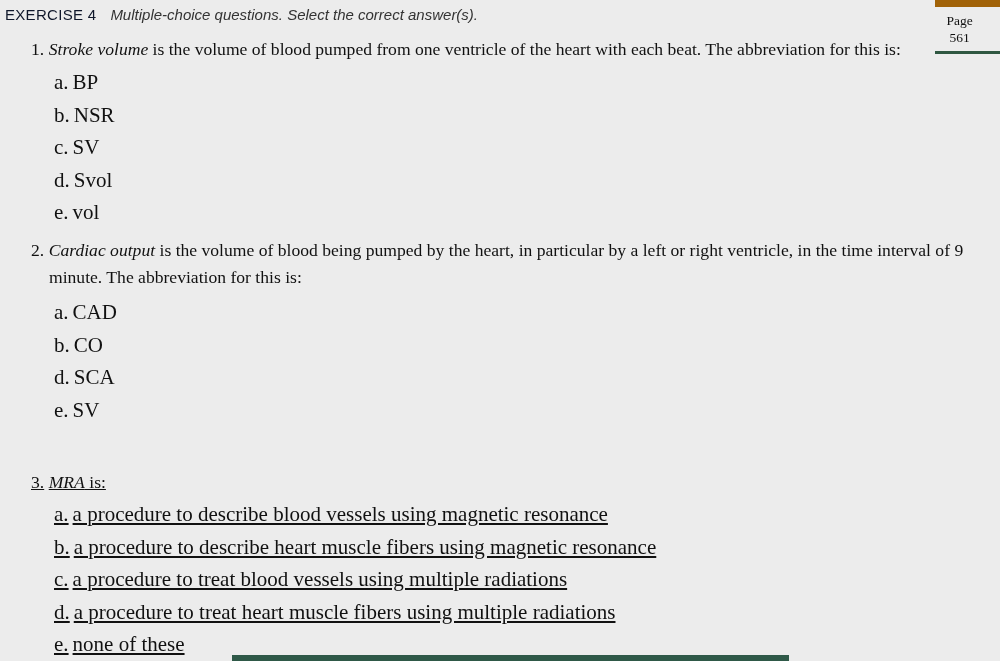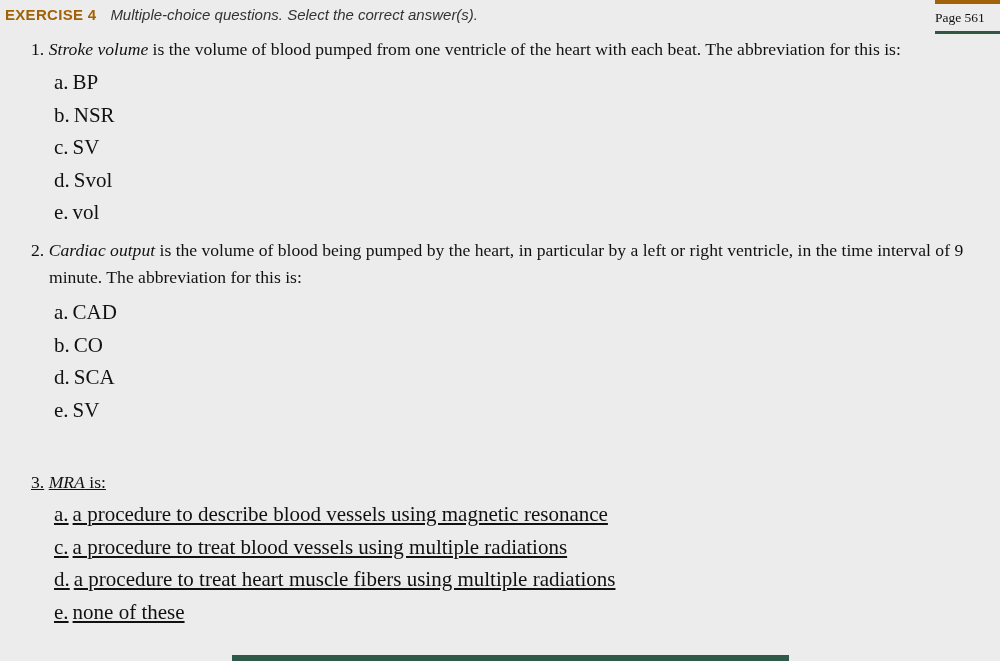--- a/index.html
+++ b/index.html
@@ -14,36 +14,37 @@
   }
 
   
   .page-header {
     position: absolute; top: 5px; left: 5px; right: 110px;
     font-family: "Liberation Sans", sans-serif;
     font-size: 15px; line-height: 20px;
     white-space: nowrap;
   }
   .ex-label {
-    font-weight: bold;
-    color: #a16207;
+    font-weight: normal;
+    color: #0f172a;
     letter-spacing: 0.3px;
   }
   .ex-desc {
     font-style: italic;
     color: #333333;
     margin-left: 14px;
   }
 
   
   .page-box {
     position: absolute; top: 0; right: 0; width: 65px;
-    border-top: 4px solid #a16207;
+    border-top: 7px solid #a16207;
     border-bottom: 3px solid #2f5741;
-    padding: 5px 8px 5px 0;
+    text-align: center;
+    padding: 5px 16px 5px 0;
     font-size: 13.5px; line-height: 17px;
     color: #111111;
     background: #ececec;
   }
 
   
   .question { position: absolute; left: 5px; right: 7px; margin-left: 26px; }
   .qtext {
     margin: 0;
     font-size: 17.6px;
@@ -102,19 +103,20 @@
     <div class="opt"><span class="olet">b.</span><span>CO</span></div>
     <div class="opt"><span class="olet">d.</span><span>SCA</span></div>
     <div class="opt"><span class="olet">e.</span><span>SV</span></div>
   </div>
 </div>
 
 <div class="question" id="q3" style="top:469px;text-decoration:underline;">
   <p class="qtext"><span class="qnum">3.</span><span class="qlead">MRA</span><span> is:</span></p>
   <div class="opts">
     <div class="opt"><span class="olet">a.</span><span>a procedure to describe blood vessels using magnetic resonance</span></div>
+    <div class="opt"><span class="olet">b.</span><span>a procedure to describe heart muscle fibers using magnetic resonance</span></div>
     <div class="opt"><span class="olet">c.</span><span>a procedure to treat blood vessels using multiple radiations</span></div>
     <div class="opt"><span class="olet">d.</span><span>a procedure to treat heart muscle fibers using multiple radiations</span></div>
     <div class="opt"><span class="olet">e.</span><span>none of these</span></div>
   </div>
 </div>
 
 <div class="bottom-bar"></div>
 
 </body></html>

